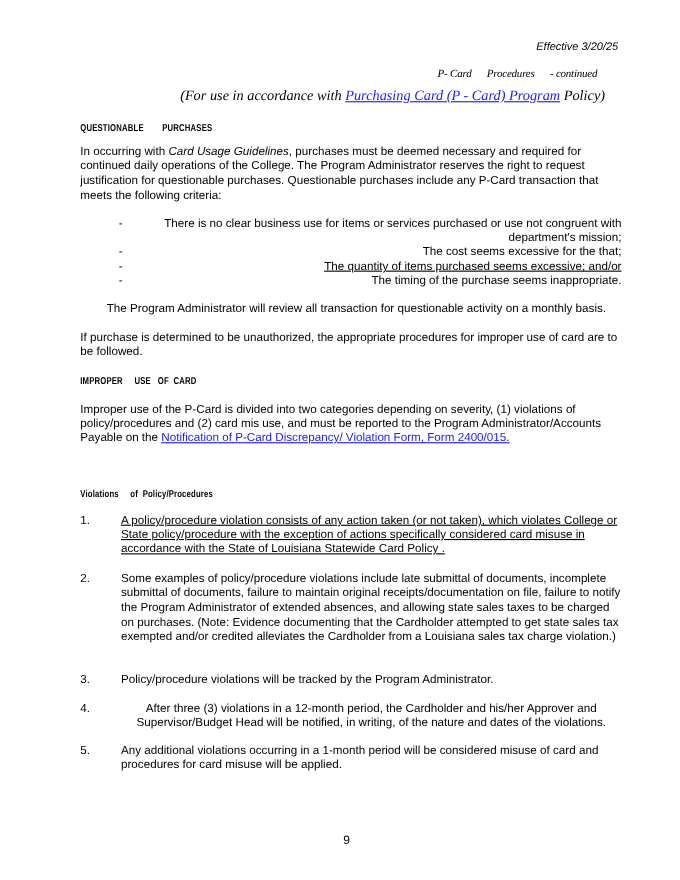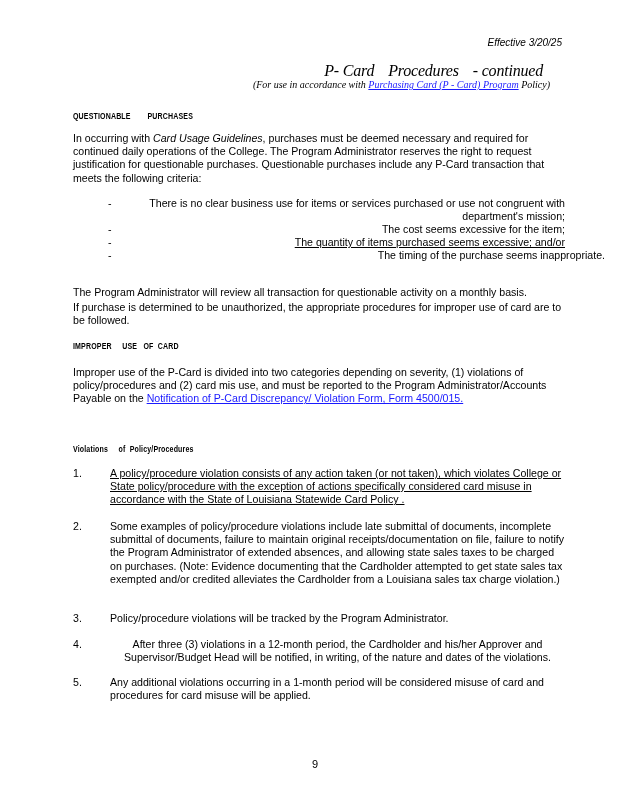--- a/index.html
+++ b/index.html
@@ -1,23 +1,23 @@
 <!DOCTYPE html>
 <html><head>
 <meta charset="utf-8">
 <style>
   html, body { margin: 0; padding: 0; background: #ffffff; }
   body { width: 618px; height: 800px; position: relative; overflow: hidden;
          font-family: "Liberation Sans", sans-serif; color: #000; font-size: 10.6px; }
   .abs { position: absolute; }
   .effective { right: 56px; top: 37px; font-style: italic; font-size: 10px; }
   .hdr-title { right: 75px; top: 62px; font-family: "Liberation Serif", serif; font-style: italic;
-               font-size: 16px; letter-spacing: -0.2px; }
+               font-size: 10px; letter-spacing: -0.2px; }
   .hdr-title .sp { display: inline-block; width: 14px; }
-  .hdr-sub { right: 68px; top: 79px; font-family: "Liberation Serif", serif; font-style: italic; font-size: 10px; }
+  .hdr-sub { right: 68px; top: 79px; font-family: "Liberation Serif", serif; font-style: italic; font-size: 13px; }
   .hdr-sub a { color: #1a1aff; text-decoration: underline; }
   .heading { font-family: "Liberation Sans Narrow", "Liberation Sans", sans-serif; font-weight: bold;
              font-size: 9px; transform: scaleX(0.78); transform-origin: left top; letter-spacing: 0.2px; }
   .para { left: 73px; width: 490px; line-height: 13.2px; }
   .para a { color: #1a1aff; text-decoration: underline; }
   .bullet { left: 108px; }
   .bullet-text { left: 145px; width: 420px; line-height: 13.2px; text-align: right; }
   .num { left: 73px; }
   .num-text { left: 110px; width: 455px; line-height: 13.2px; }
   .page-num { left: 312px; top: 758px; font-size: 11px; }
@@ -37,33 +37,33 @@
 
 <div class="abs heading" style="left:73px; top:111px; white-space:pre;">QUESTIONABLE        PURCHASES</div>
 
 <div class="abs para" style="top:132px;">
   <span>In occurring with </span><i>Card Usage Guidelines</i><span>, purchases must be deemed necessary and required for continued daily operations of the College.  The Program Administrator reserves the right to request justification for questionable purchases.  Questionable purchases include any P-Card transaction that meets the following criteria:</span>
 </div>
 
 <div class="abs bullet" style="top:197px;">-</div>
 <div class="abs bullet-text" style="top:197px;">There is no clear business use for items or services purchased or use not congruent with department's mission;</div>
 <div class="abs bullet" style="top:223px;">-</div>
-<div class="abs bullet-text" style="top:223px;">The cost seems excessive for the item;</div>
+<div class="abs bullet-text" style="top:223px;">The cost seems excessive for the that;</div>
 <div class="abs bullet" style="top:236px;">-</div>
 <div class="abs bullet-text" style="top:236px;text-decoration:underline;">The quantity of items purchased seems excessive; and/or</div>
 <div class="abs bullet" style="top:249px;">-</div>
-<div class="abs bullet-text" style="top:249px;margin-left:40px;">The timing of the purchase seems inappropriate.</div>
+<div class="abs bullet-text" style="top:249px;">The timing of the purchase seems inappropriate.</div>
 
-<div class="abs para" style="top:286px;">The Program Administrator will review all transaction for questionable activity on a monthly basis.</div>
+<div class="abs para" style="top:275px;margin-left:24px;">The Program Administrator will review all transaction for questionable activity on a monthly basis.</div>
 <div class="abs para" style="top:301px;">If purchase is determined to be unauthorized, the appropriate procedures for improper use of card are to be followed.</div>
 
 <div class="abs heading" style="left:73px; top:341px; white-space:pre;">IMPROPER     USE   OF  CARD</div>
 
 <div class="abs para" style="top:366px;">
-  <span>Improper use of the P-Card is divided into two categories depending on severity, (1) violations of policy/procedures and (2) card mis use, and must be reported to the Program Administrator/Accounts Payable on the </span><a>Notification of P-Card Discrepancy/ Violation Form, Form 4500/015.</a>
+  <span>Improper use of the P-Card is divided into two categories depending on severity, (1) violations of policy/procedures and (2) card mis use, and must be reported to the Program Administrator/Accounts Payable on the </span><a>Notification of P-Card Discrepancy/ Violation Form, Form 2400/015.</a>
 </div>
 
 <div class="abs heading" style="left:73px; top:444px; white-space:pre; font-weight:bold;">Violations     of  Policy/Procedures</div>
 
 <div class="abs num" style="top:467px;">1.</div>
 <div class="abs num-text" style="top:467px;text-decoration:underline;">A policy/procedure violation consists of any action taken (or not taken), which violates College or State policy/procedure with the exception of actions specifically considered card misuse in accordance with the State of Louisiana Statewide Card Policy .</div>
 
 <div class="abs num" style="top:520px;">2.</div>
 <div class="abs num-text" style="top:520px;">Some examples of policy/procedure violations include late submittal of documents, incomplete submittal of documents, failure to maintain original receipts/documentation on file, failure to notify the Program Administrator of extended absences, and allowing state sales taxes to be charged on purchases. (Note: Evidence documenting that the Cardholder attempted to get state sales tax exempted and/or credited alleviates the Cardholder from a Louisiana sales tax charge violation.)</div>
 

